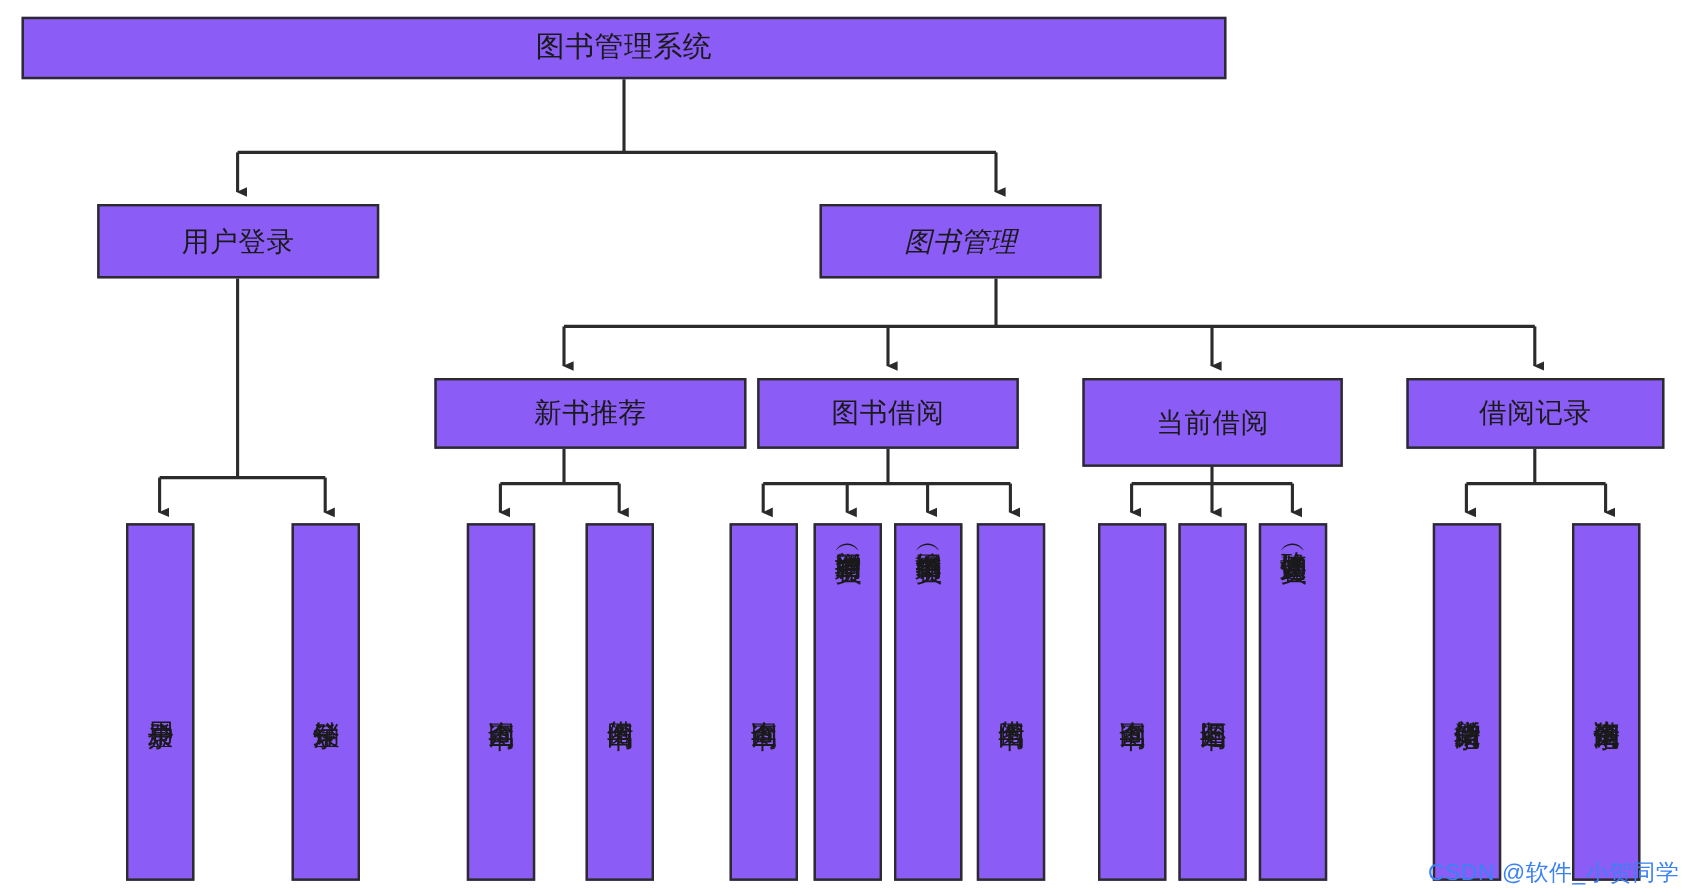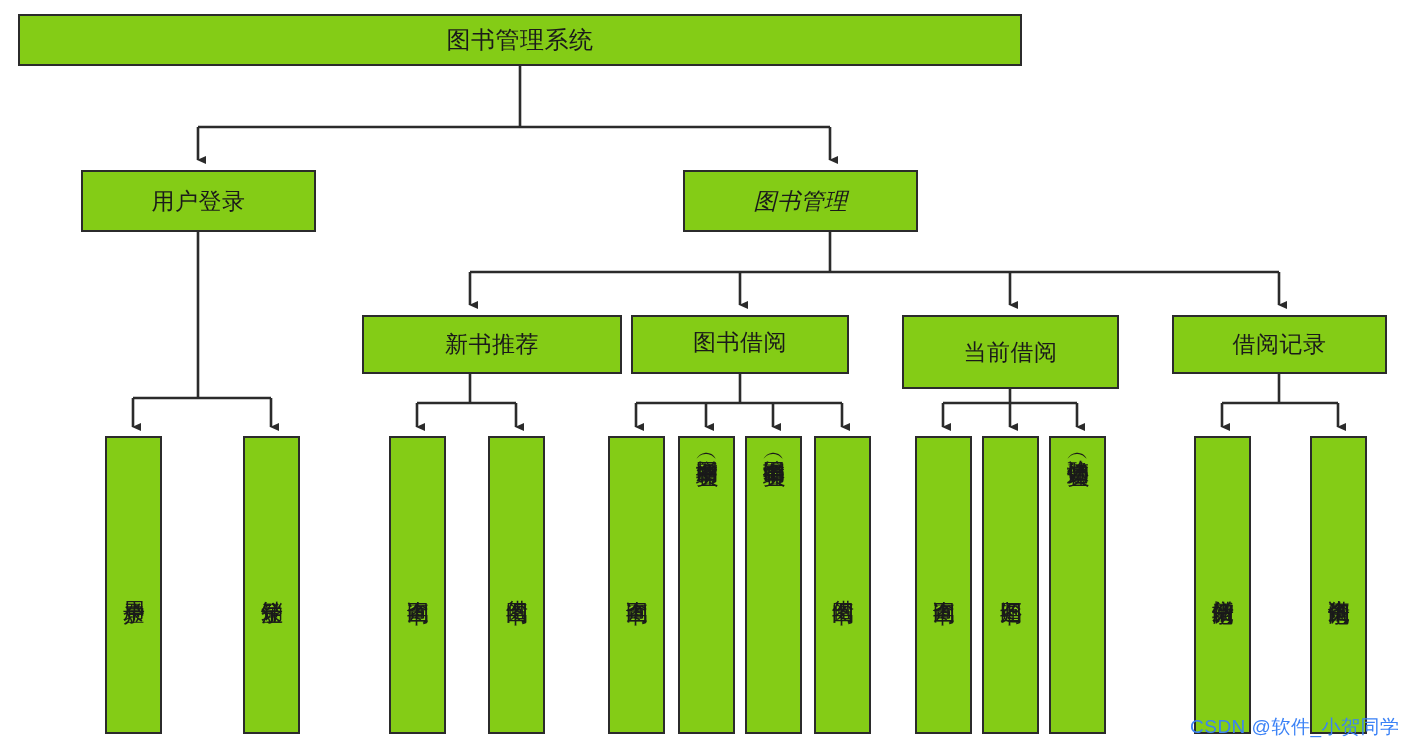--- a/index.html
+++ b/index.html
@@ -22,21 +22,21 @@
     position: absolute;
     left: 0;
     top: 0;
     width: 1405px;
     height: 747px;
     pointer-events: none;
   }
   .node {
     position: absolute;
     box-sizing: border-box;
-    background: #84cc16;
+    background: #8b5cf6;
     border: 2px solid #2b2b2b;
     display: flex;
     align-items: center;
     justify-content: center;
     color: #1a1a1a;
     z-index: 2;
   }
   .node .label {
     display: block;
     text-align: center;
@@ -138,21 +138,21 @@
   <div class="node h" style="left:81px; top:170px; width:235px; height:62px;">
     <span class="label">用户登录</span>
   </div>
   <div class="node h" style="left:683px; top:170px; width:235px; height:62px;font-style:italic;">
     <span class="label">图书管理</span>
   </div>
 
   <div class="node h" style="left:362px; top:315px; width:260px; height:59px;">
     <span class="label">新书推荐</span>
   </div>
-  <div class="node h" style="left:631px; top:315px; width:218px; height:59px;font-family:Liberation Mono, monospace;">
+  <div class="node h" style="left:631px; top:315px; width:218px; height:59px;">
     <span class="label">图书借阅</span>
   </div>
   <div class="node h" style="left:902px; top:315px; width:217px; height:74px;">
     <span class="label">当前借阅</span>
   </div>
   <div class="node h" style="left:1172px; top:315px; width:215px; height:59px;align-items:center;">
     <span class="label">借阅记录</span>
   </div>
 
   <div class="node v center" style="left:105px; top:436px; width:57px; height:298px;">

